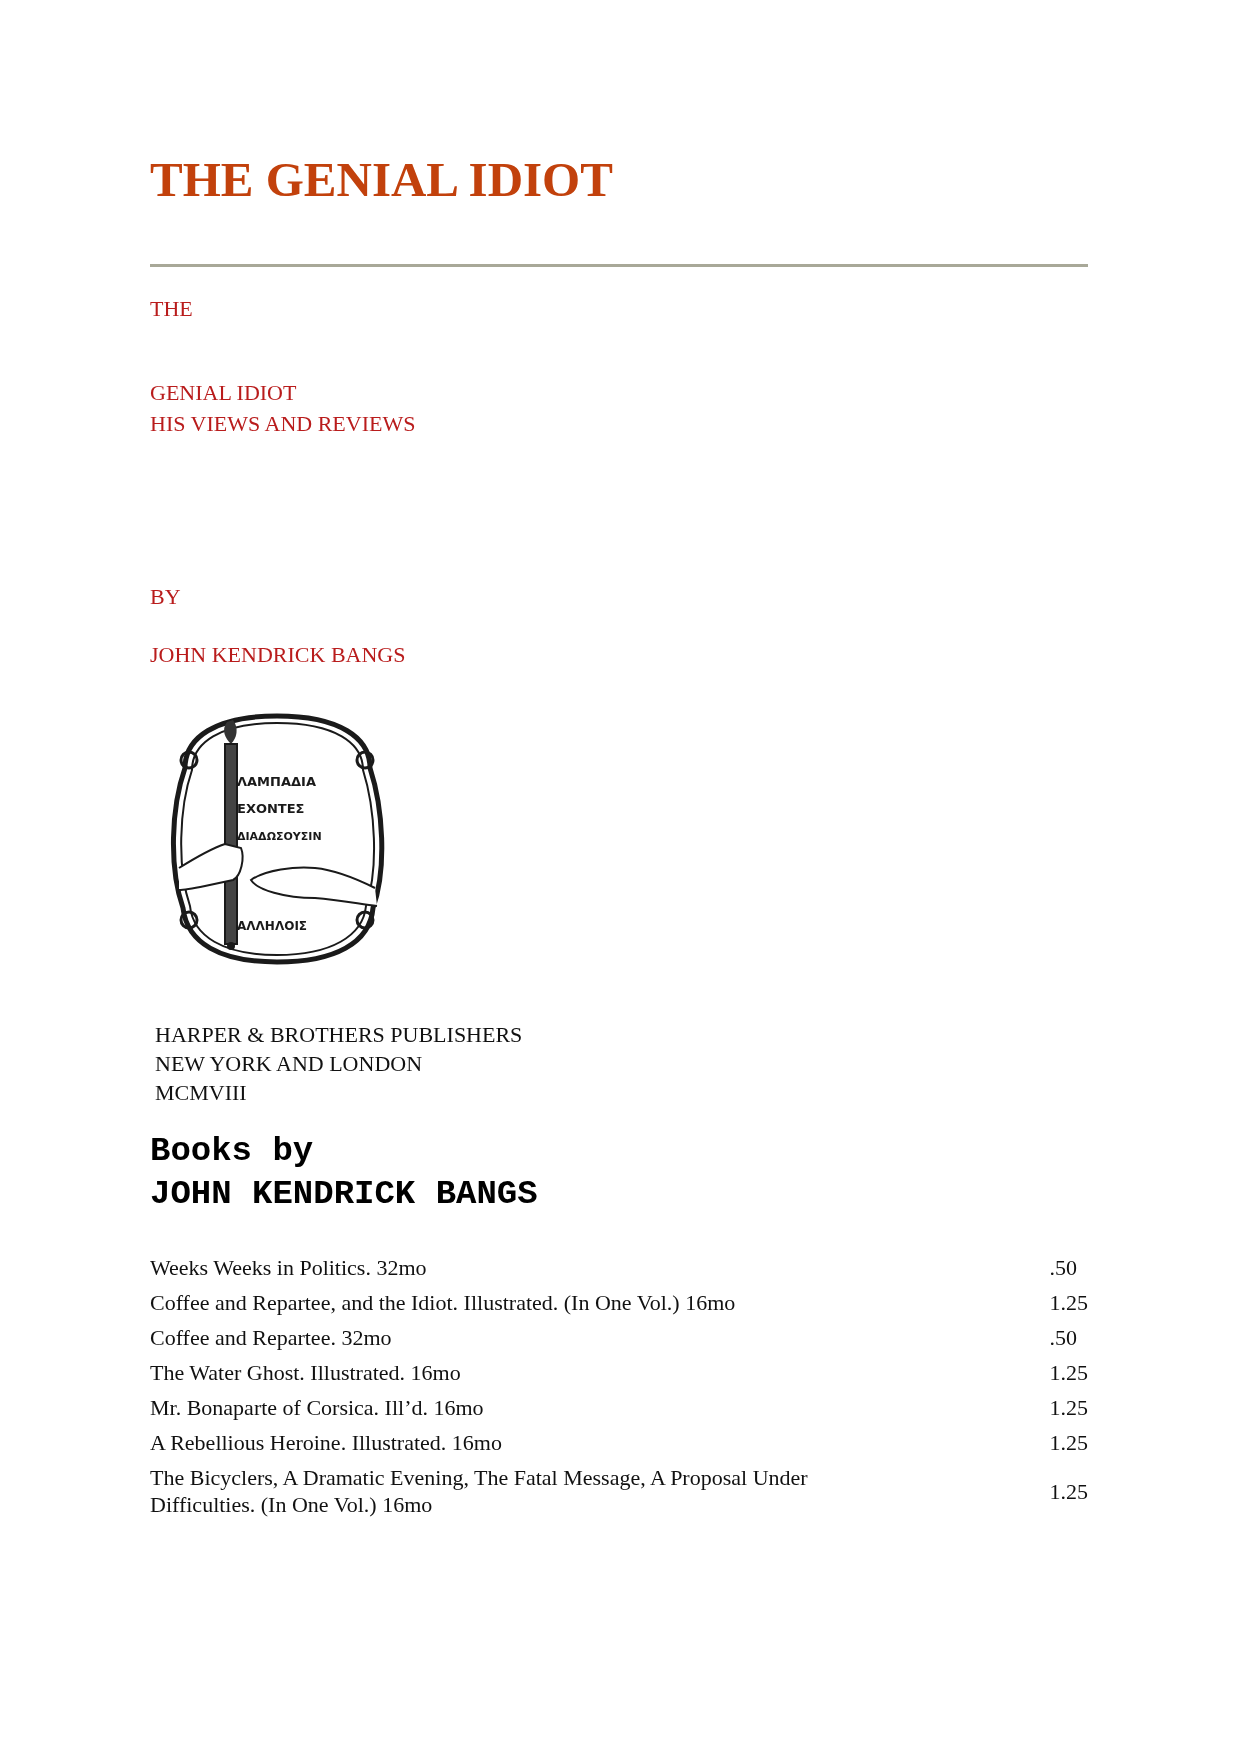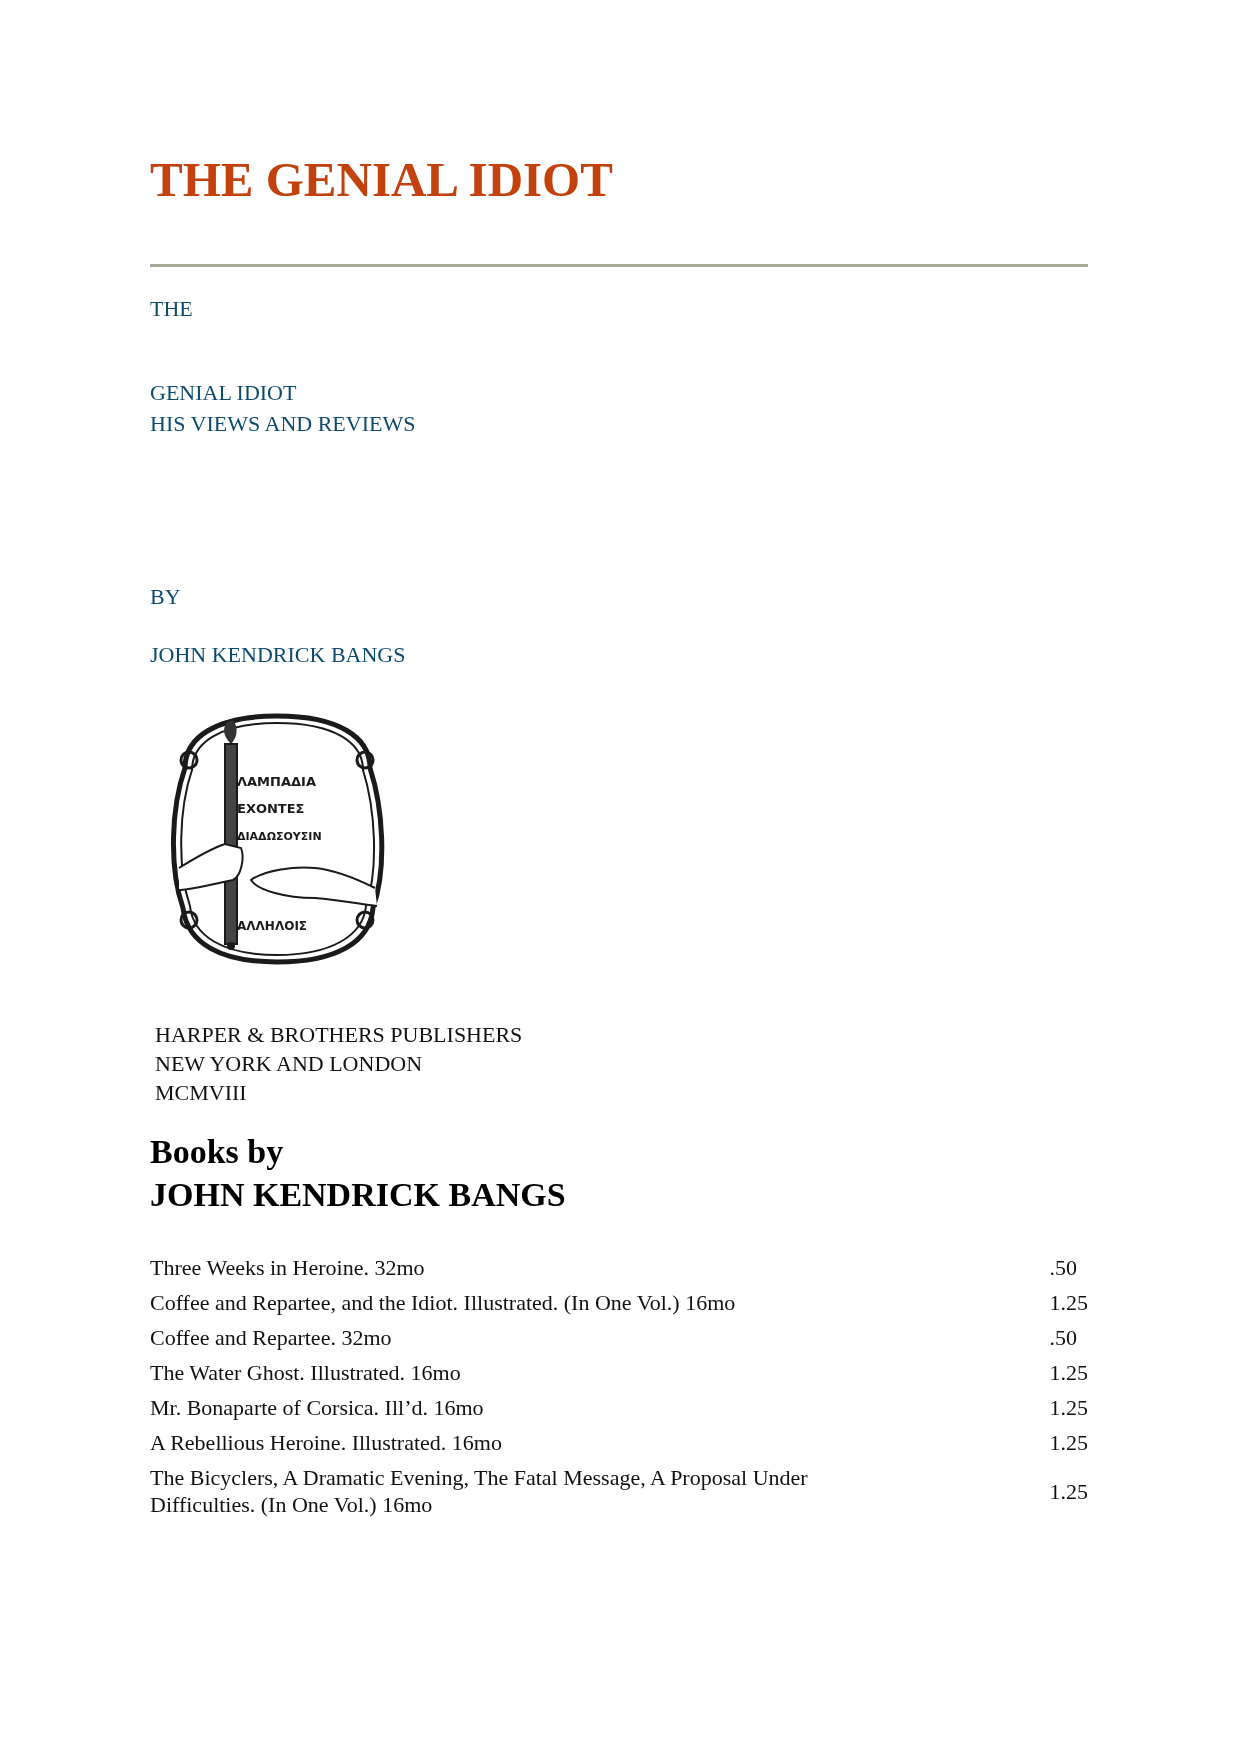--- a/index.html
+++ b/index.html
@@ -12,34 +12,34 @@
       position: absolute; left: 0; top: 150px; margin: 0;
       font-size: 49px; font-weight: bold; letter-spacing: 0px; line-height: 60px;
       color: #c2410c; white-space: nowrap;
     }
     .rule {
       position: absolute; left: 0; top: 256px; width: 938px; height: 3px;
       background: #a8a898; border: 0;
     }
     .line {
       position: absolute; left: 0; margin: 0; font-size: 22px; line-height: 26px;
-      white-space: nowrap; color: #0c4a6e;
+      white-space: nowrap; color: #b91c1c;
     }
     .emblem {
       position: absolute; left: 15px; top: 708px; width: 225px; height: 262px;
     }
     .publisher {
       position: absolute; left: 0; top: 1015px; margin: 5px; font-size: 22px; line-height: 29px;
     }
     .publisher div { white-space: nowrap; }
     .books-heading {
       position: absolute; left: 0; top: 1130px; margin: 0;
       font-size: 34px; font-weight: bold; line-height: 43px; color: #000000;
     }
-    .books-heading div { white-space: nowrap; }
+    .books-heading div { white-space: nowrap; font-family: Liberation Mono, monospace; }
     .books-table {
       position: absolute; left: 0; top: 1250px; width: 938px; border-collapse: collapse;
       font-size: 22px;
     }
     .books-table td { padding: 0; vertical-align: middle; height: 35px; line-height: 27px; }
     .books-table td.book-title { width: 883px; }
     .books-table td.book-price { text-align: left; white-space: nowrap; }
     .books-table tr.multi td { height: 62px; }
   </style>
 </head>
@@ -88,21 +88,21 @@
   </div>
 
   <h2 class="books-heading">
     <div>Books by</div>
     <div>JOHN KENDRICK BANGS</div>
   </h2>
 
   <table class="books-table">
     <tbody>
       <tr>
-        <td class="book-title">Three Weeks in Heroine. 32mo</td>
+        <td class="book-title">Weeks Weeks in Politics. 32mo</td>
         <td class="book-price">.50</td>
       </tr>
       <tr>
         <td class="book-title">Coffee and Repartee, and the Idiot. Illustrated. (In One Vol.) 16mo</td>
         <td class="book-price">1.25</td>
       </tr>
       <tr>
         <td class="book-title">Coffee and Repartee. 32mo</td>
         <td class="book-price">.50</td>
       </tr>

